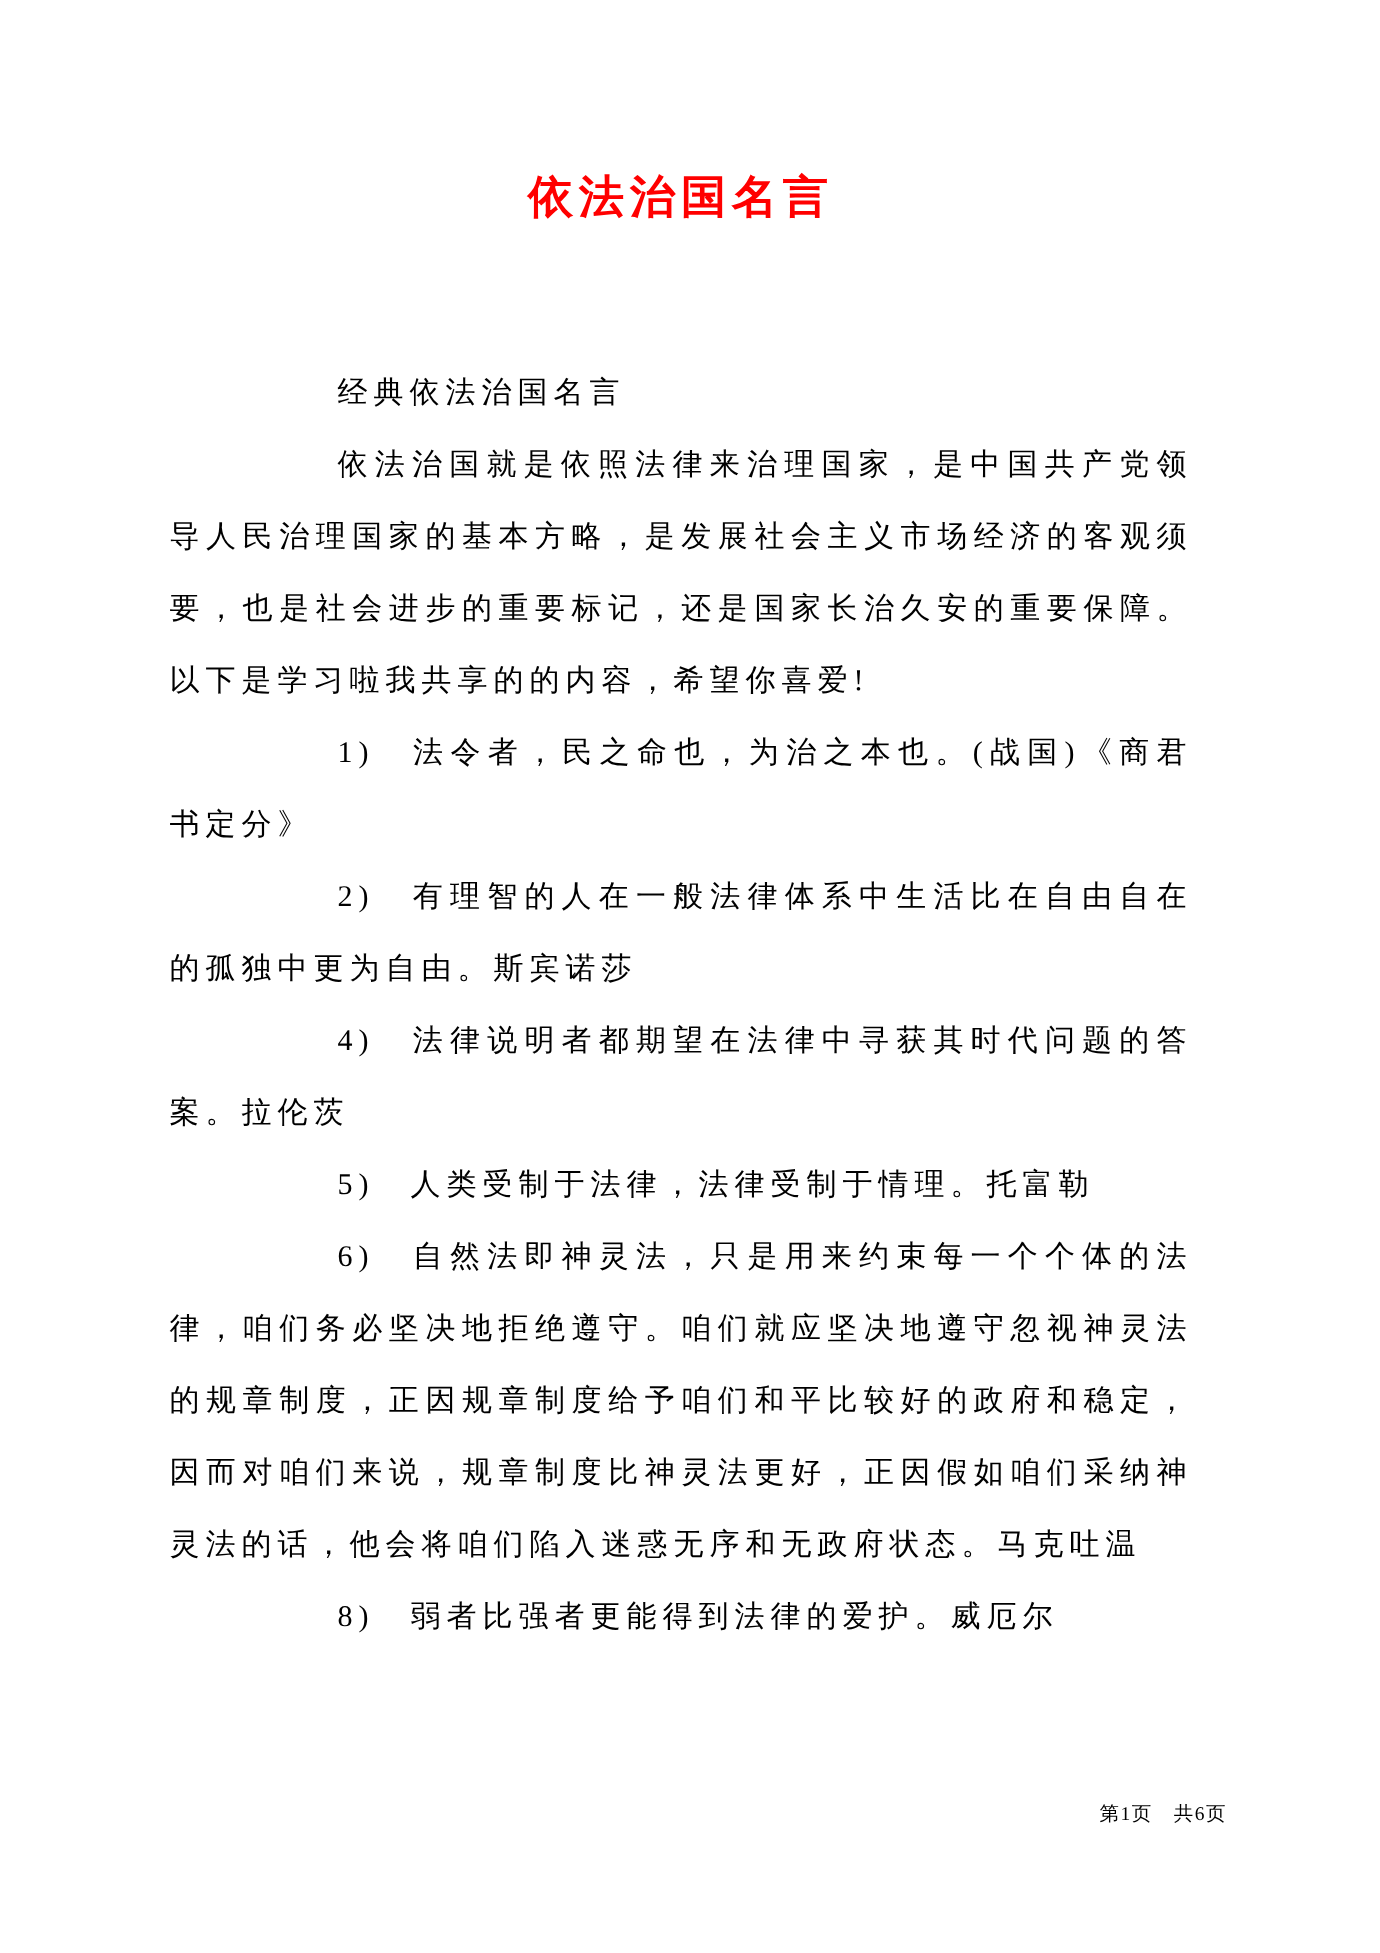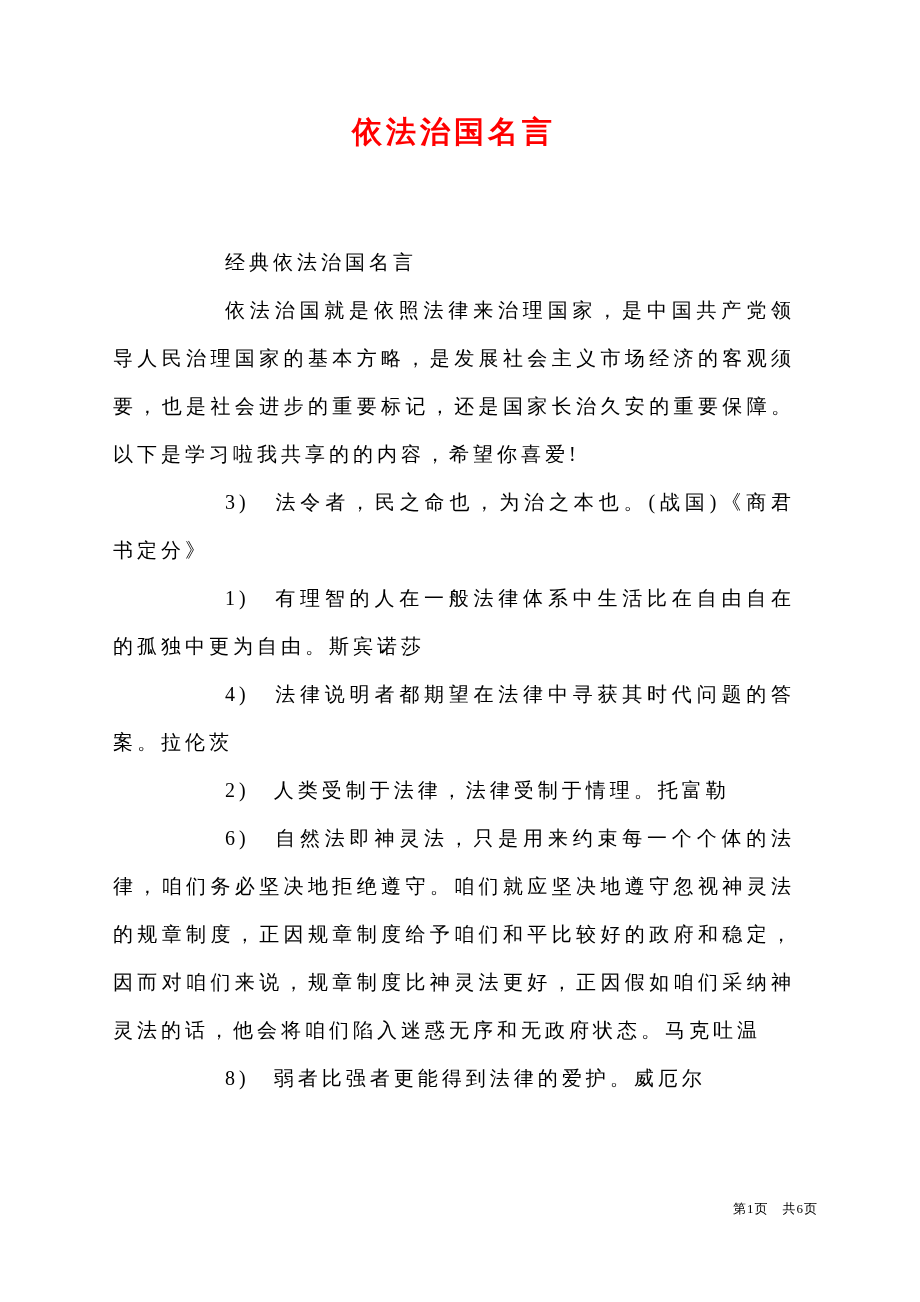--- a/index.html
+++ b/index.html
@@ -54,24 +54,24 @@
 </head>
 <body>
 
 <div class="page">
 
   <div class="doc-title" style="color: rgb(255, 0, 0);">依法治国名言</div>
 
   <div class="content">
     <p class="para">经典依法治国名言</p>
     <p class="para">依法治国就是依照法律来治理国家，是中国共产党领导人民治理国家的基本方略，是发展社会主义市场经济的客观须要，也是社会进步的重要标记，还是国家长治久安的重要保障。以下是学习啦我共享的的内容，希望你喜爱!</p>
-    <p class="para">3)　法令者，民之命也，为治之本也。(战国)《商君书定分》</p>
-    <p class="para">1)　有理智的人在一般法律体系中生活比在自由自在的孤独中更为自由。斯宾诺莎</p>
+    <p class="para">1)　法令者，民之命也，为治之本也。(战国)《商君书定分》</p>
+    <p class="para">2)　有理智的人在一般法律体系中生活比在自由自在的孤独中更为自由。斯宾诺莎</p>
     <p class="para">4)　法律说明者都期望在法律中寻获其时代问题的答案。拉伦茨</p>
-    <p class="para">2)　人类受制于法律，法律受制于情理。托富勒</p>
+    <p class="para">5)　人类受制于法律，法律受制于情理。托富勒</p>
     <p class="para">6)　自然法即神灵法，只是用来约束每一个个体的法律，咱们务必坚决地拒绝遵守。咱们就应坚决地遵守忽视神灵法的规章制度，正因规章制度给予咱们和平比较好的政府和稳定，因而对咱们来说，规章制度比神灵法更好，正因假如咱们采纳神灵法的话，他会将咱们陷入迷惑无序和无政府状态。马克吐温</p>
     <p class="para">8)　弱者比强者更能得到法律的爱护。威厄尔</p>
   </div>
 
   <div class="footer">
     <span>第1页</span><span class="gap"></span><span>共6页</span>
   </div>
 
 </div>
 

